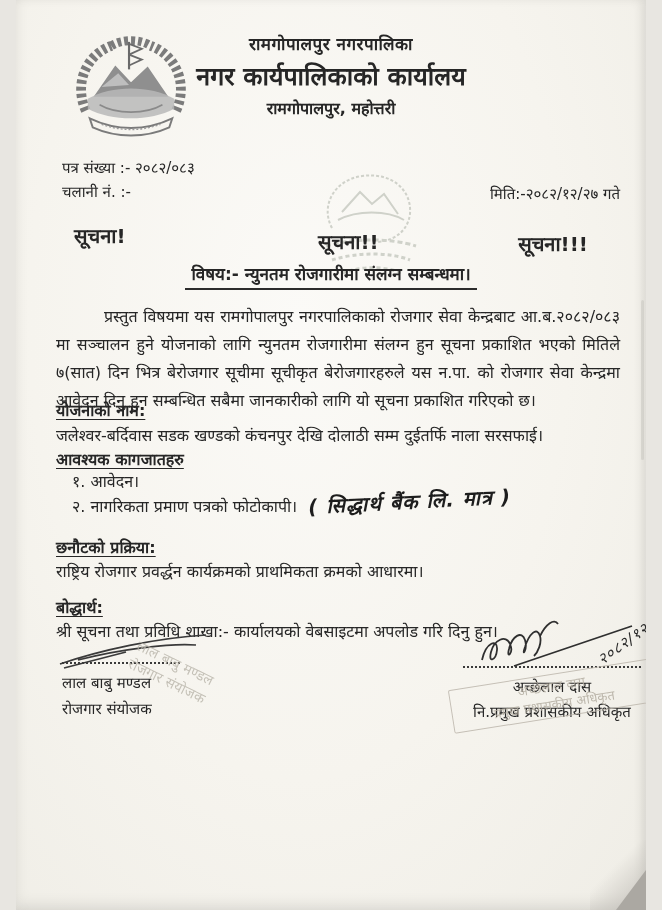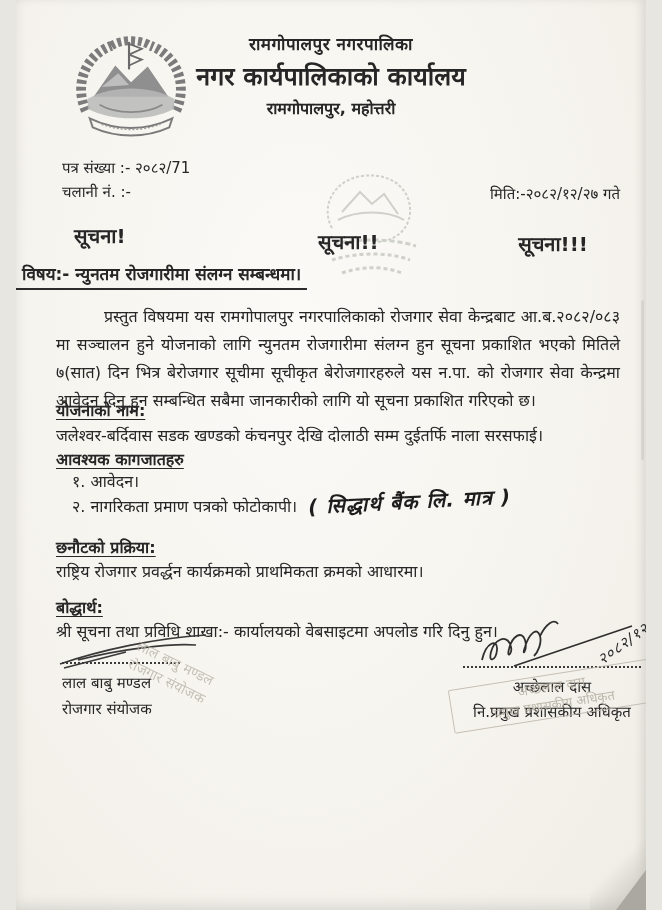--- a/index.html
+++ b/index.html
@@ -26,21 +26,21 @@
   .meta-left{left:46px;top:156px;font-size:15px;line-height:24px;}
   .meta-date{right:26px;top:183px;font-size:15px;text-align:center;}
   
   .watermark{left:296px;top:168px;width:116px;height:118px;opacity:.55;}
   
   .notice{font-size:20px;font-weight:700;}
   .n1{left:58px;top:222px;}
   .n2{left:302px;top:228px;}
   .n3{right:58px;top:230px;}
   
-  .subject{left:0;right:0;top:262px;text-align:left;}
+  .subject{left:0;right:0;top:262px;text-align:center;}
   .subject span{
     display:inline-block;font-size:17px;font-weight:700;
     border-bottom:2px solid #2c2c2c;padding:0 6px 3px 6px;
   }
   
   .bodytext{
     left:40px;right:26px;top:303px;
     font-size:16px;line-height:28px;text-align:justify;text-indent:48px;
   }
   .h-u{font-size:16px;font-weight:700;text-decoration:underline;text-underline-offset:3px;}
@@ -117,21 +117,21 @@
     </svg>
   </div>
 
   <div class="abs hdr">
     <div class="l1">रामगोपालपुर नगरपालिका</div>
     <div class="l2">नगर कार्यपालिकाको कार्यालय</div>
     <div class="l3">रामगोपालपुर, महोत्तरी</div>
   </div>
 
   <div class="abs meta-left">
-    <div>पत्र संख्या :- २०८२/71</div>
+    <div>पत्र संख्या :- २०८२/०८३</div>
     <div>चलानी नं. :-</div>
   </div>
   <div class="abs meta-date">मिति:-२०८२/१२/२७ गते</div>
 
   <div class="abs watermark">
     <svg viewBox="0 0 116 118" width="116" height="118">
       <g stroke="#9aa094" fill="none" opacity=".8">
         <path d="M20,60 C8,38 22,12 50,8 C80,4 100,22 98,46 C96,62 84,72 66,74" stroke-width="2" stroke-dasharray="3 2"></path>
         <path d="M30,44 L48,24 L60,36 L72,26 L86,46" stroke-width="2"></path>
         <path d="M26,52 C45,42 75,42 92,52" stroke-width="2"></path>

